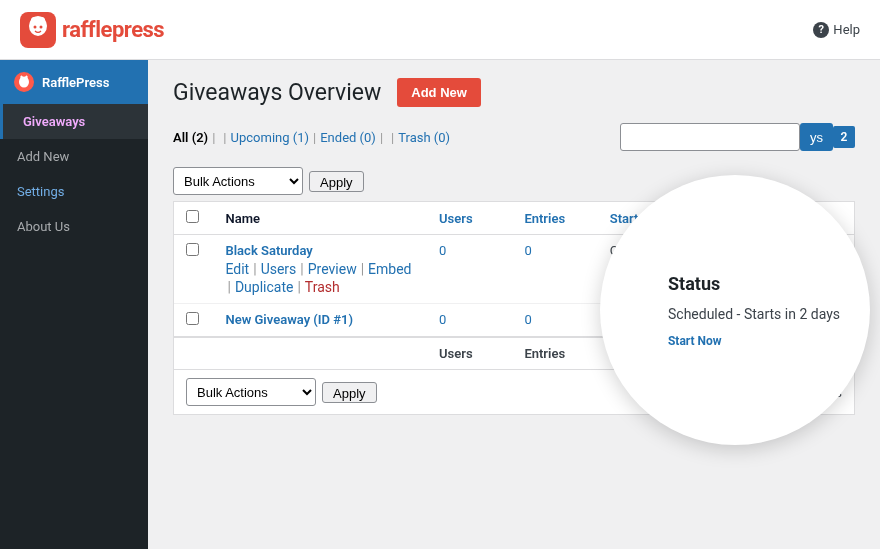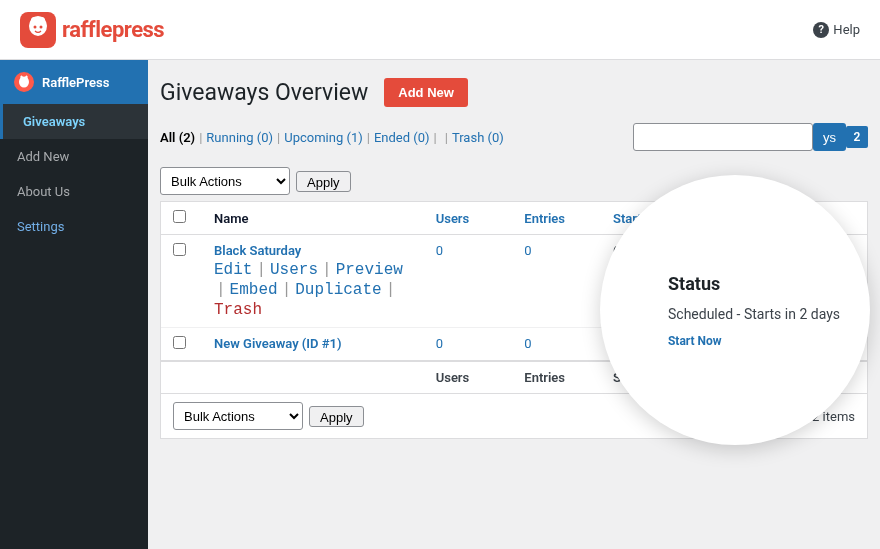--- a/index.html
+++ b/index.html
@@ -11,25 +11,25 @@
 
     
     .main-area { display: flex; height: calc(549px - 60px); }
 
     
     .sidebar { width: 148px; background: #1d2327; flex-shrink: 0; display: flex; flex-direction: column; }
     .sidebar-brand { background: #2271b1; padding: 12px 14px; display: flex; align-items: center; gap: 8px; }
     .sidebar-brand-icon { width: 20px; height: 20px; background: #ff5a4a; border-radius: 50%; display: flex; align-items: center; justify-content: center; }
     .sidebar-brand-label { color: #fff; font-size: 13px; font-weight: 600; }
     .sidebar-item { padding: 10px 14px; color: #a7aaad; font-size: 13px; cursor: pointer; border-left: 3px solid transparent; }
-    .sidebar-item.active { background: #2c3338; color: #7dd3fc; border-left: 3px solid #2271b1; font-weight: 600; padding-left: 20px; }
+    .sidebar-item.active { background: #2c3338; color: #f0abfc; border-left: 3px solid #2271b1; font-weight: 600; padding-left: 20px; }
     .sidebar-item.blue { color: #72aee6; }
 
     
-    .content { flex: 1; background: #f0f0f1; padding: 18px 12px; overflow: hidden; position: relative; }
+    .content { flex: 1; background: #f0f0f1; padding: 18px 25px; overflow: hidden; position: relative; }
 
     
     .page-title-row { display: flex; align-items: center; gap: 16px; margin-bottom: 16px; }
     .page-title { font-size: 23px; font-weight: 400; color: #1d2327; }
     .add-new-btn { background: #e44; color: #fff; border: none; padding: 7px 14px; border-radius: 3px; font-size: 13px; font-weight: 600; cursor: pointer; background-color: #e44; }
     .add-new-btn { background: #e44b3b; }
 
     
     .filter-bar { display: flex; align-items: center; justify-content: space-between; margin-bottom: 8px; }
     .filter-links { display: flex; gap: 0; font-size: 13px; }
@@ -47,21 +47,21 @@
     .bulk-apply { border: 1px solid #8c8f94; padding: 3px 10px; border-radius: 3px; font-size: 13px; background: #f0f0f1; cursor: pointer; height: 21px; }
 
     
     .table-wrapper { background: #fff; border: 1px solid #dcdcde; border-radius: 0; }
     table { width: 100%; border-collapse: collapse; }
     thead th { background: #fff; border-bottom: 1px solid #dcdcde; padding: 8px 12px; text-align: left; font-weight: 600; color: #2271b1; font-size: 13px; }
     tbody td { padding: 8px 12px; border-bottom: 1px solid #f0f0f1; vertical-align: top; font-size: 13px; }
     tbody tr:last-child td { border-bottom: none; }
     .cb-col { width: 28px; }
     .name-link { color: #2271b1; text-decoration: none; font-weight: 600; font-size: 13px; }
-    .row-actions { display: flex; flex-wrap: wrap; gap: 2px; margin-top: 3px; font-size: 16px; font-family: Liberation Mono, monospace; }
+    .row-actions { display: flex; flex-wrap: wrap; gap: 2px; margin-top: 3px; font-size: 14px; }
     .row-action { color: #2271b1; cursor: pointer; text-decoration: none; }
     .row-action.red { color: #b32d2e; }
     .row-action-sep { color: #999; margin: 0 2px; }
     .num-link { color: #2271b1; text-decoration: none; }
     .na-text { color: #3c434a; }
 
     
     .bottom-bar { display: flex; align-items: center; justify-content: space-between; padding: 8px 12px; background: #fff; border-top: 1px solid #dcdcde; }
     .items-count { color: #3c434a; font-size: 13px; }
 
@@ -121,40 +121,39 @@
         </svg>
       </div>
       <span class="sidebar-brand-label">RafflePress</span>
     </div>
     <div class="sidebar-item active">
       <span>Giveaways</span>
     </div>
     <div class="sidebar-item">
       <span>Add New</span>
     </div>
+    <div class="sidebar-item blue">
+      <span>Settings</span>
+    </div>
     <div class="sidebar-item">
       <span>About Us</span>
-    </div>
-    <div class="sidebar-item blue">
-      <span>Settings</span>
     </div>
   </div>
 
   <div class="content">
 
     <div class="page-title-row">
       <h1 class="page-title">Giveaways Overview</h1>
       <button class="add-new-btn" style="background:#e44b3b;color:#fff;border:none;padding:7px 14px;border-radius:3px;font-size:13px;font-weight:600;cursor:pointer;">Add New</button>
     </div>
 
     <div class="filter-bar">
       <div class="filter-links">
         <span class="filter-link active">All (2)</span>
         <span class="filter-sep">|</span>
-        <span class="filter-link blue">Running (0)</span>
         <span class="filter-sep">|</span>
         <span class="filter-link blue">Upcoming (1)</span>
         <span class="filter-sep">|</span>
         <span class="filter-link blue">Ended (0)</span>
         <span class="filter-sep">|</span>
         <span class="filter-sep">|</span>
         <span class="filter-link blue">Trash (0)</span>
       </div>
       <div class="filter-right">
         <input class="search-box" type="text" style="">

